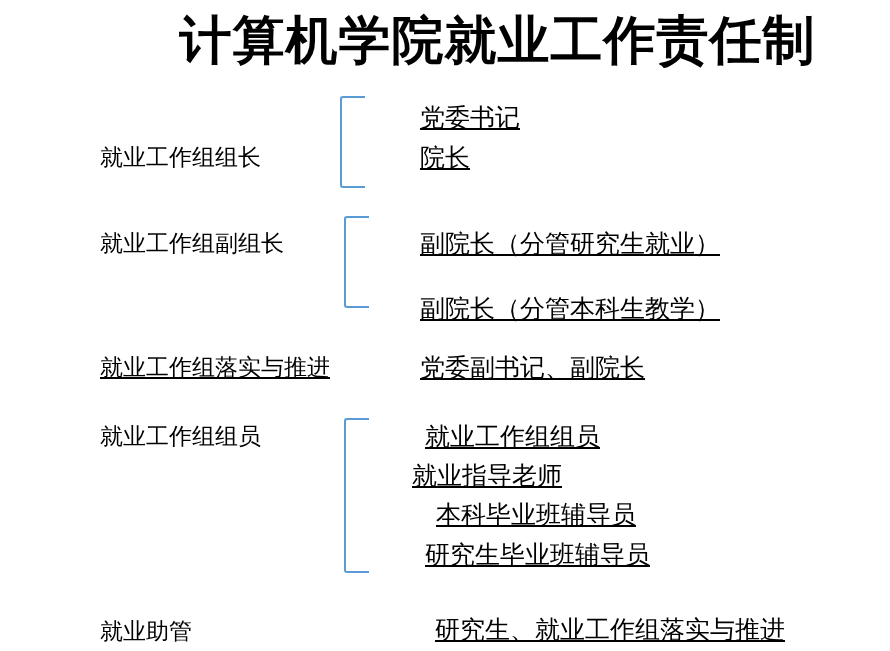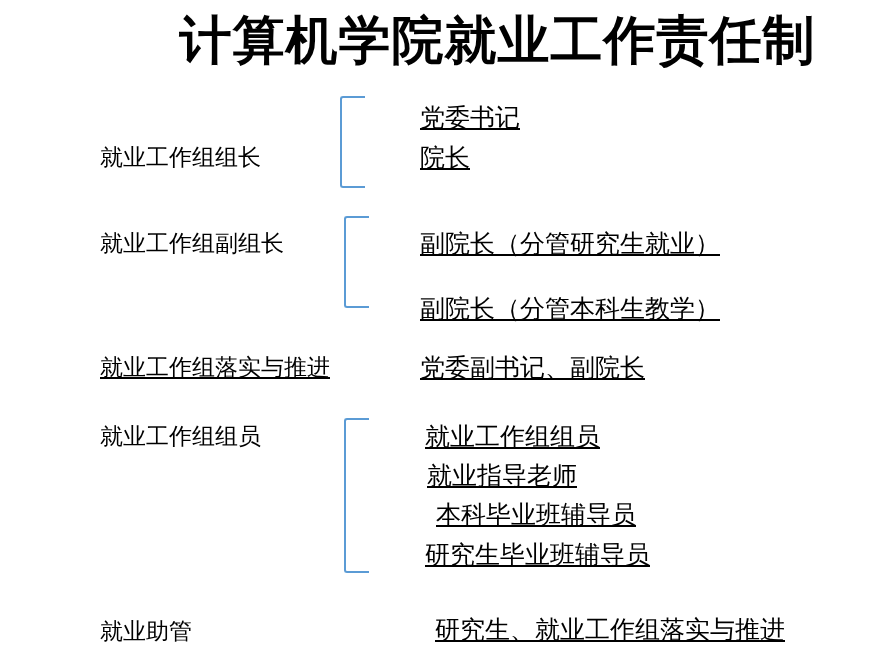--- a/index.html
+++ b/index.html
@@ -71,21 +71,21 @@
 
   <section>
     <div class="role-label" style="top:352px;text-decoration:underline;">就业工作组落实与推进</div>
     <div class="assignee" style="left:420px; top:352px;">党委副书记、副院长</div>
   </section>
 
   <section>
     <div class="role-label" style="top:421px;">就业工作组组员</div>
     <div class="bracket" style="left:344px; top:418px; height:155px;"></div>
     <div class="assignee" style="left:425px; top:421px;">就业工作组组员</div>
-    <div class="assignee" style="left:427px; top:460px;">就业指导老师</div>
+    <div class="assignee" style="left:412px; top:460px;">就业指导老师</div>
     <div class="assignee" style="left:436px; top:499px;">本科毕业班辅导员</div>
     <div class="assignee" style="left:425px; top:539px;">研究生毕业班辅导员</div>
   </section>
 
   <section>
     <div class="role-label" style="top:616px;font-family:Liberation Mono, monospace;">就业助管</div>
     <div class="assignee" style="left:435px; top:614px;">研究生、就业工作组落实与推进</div>
   </section>
 
 </div>

